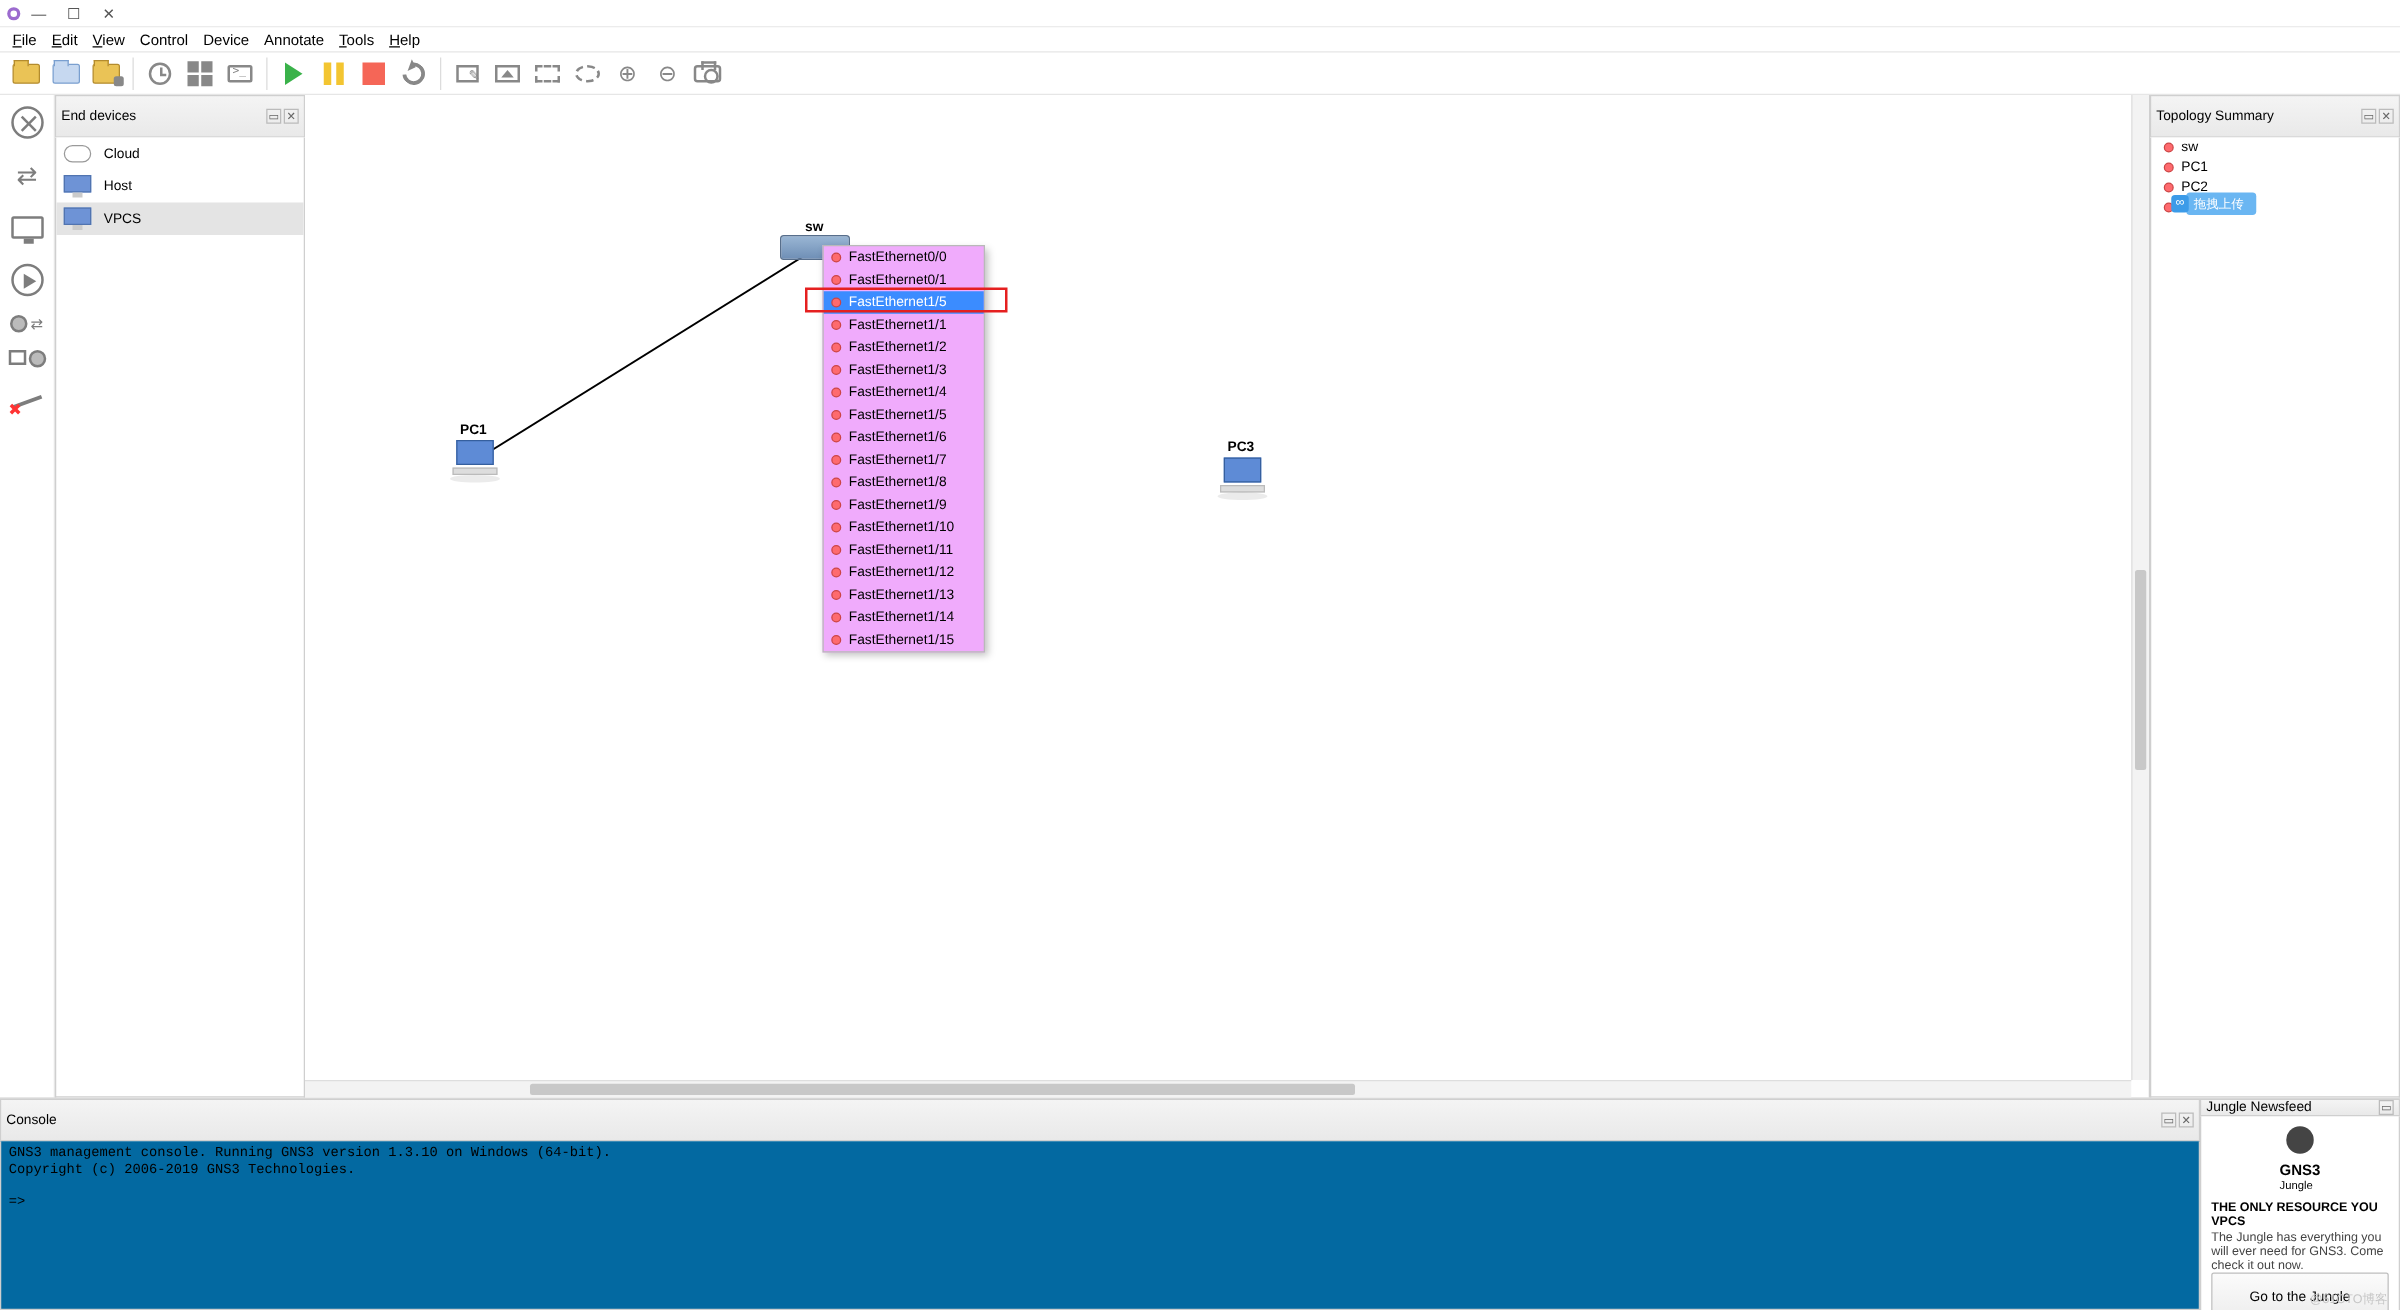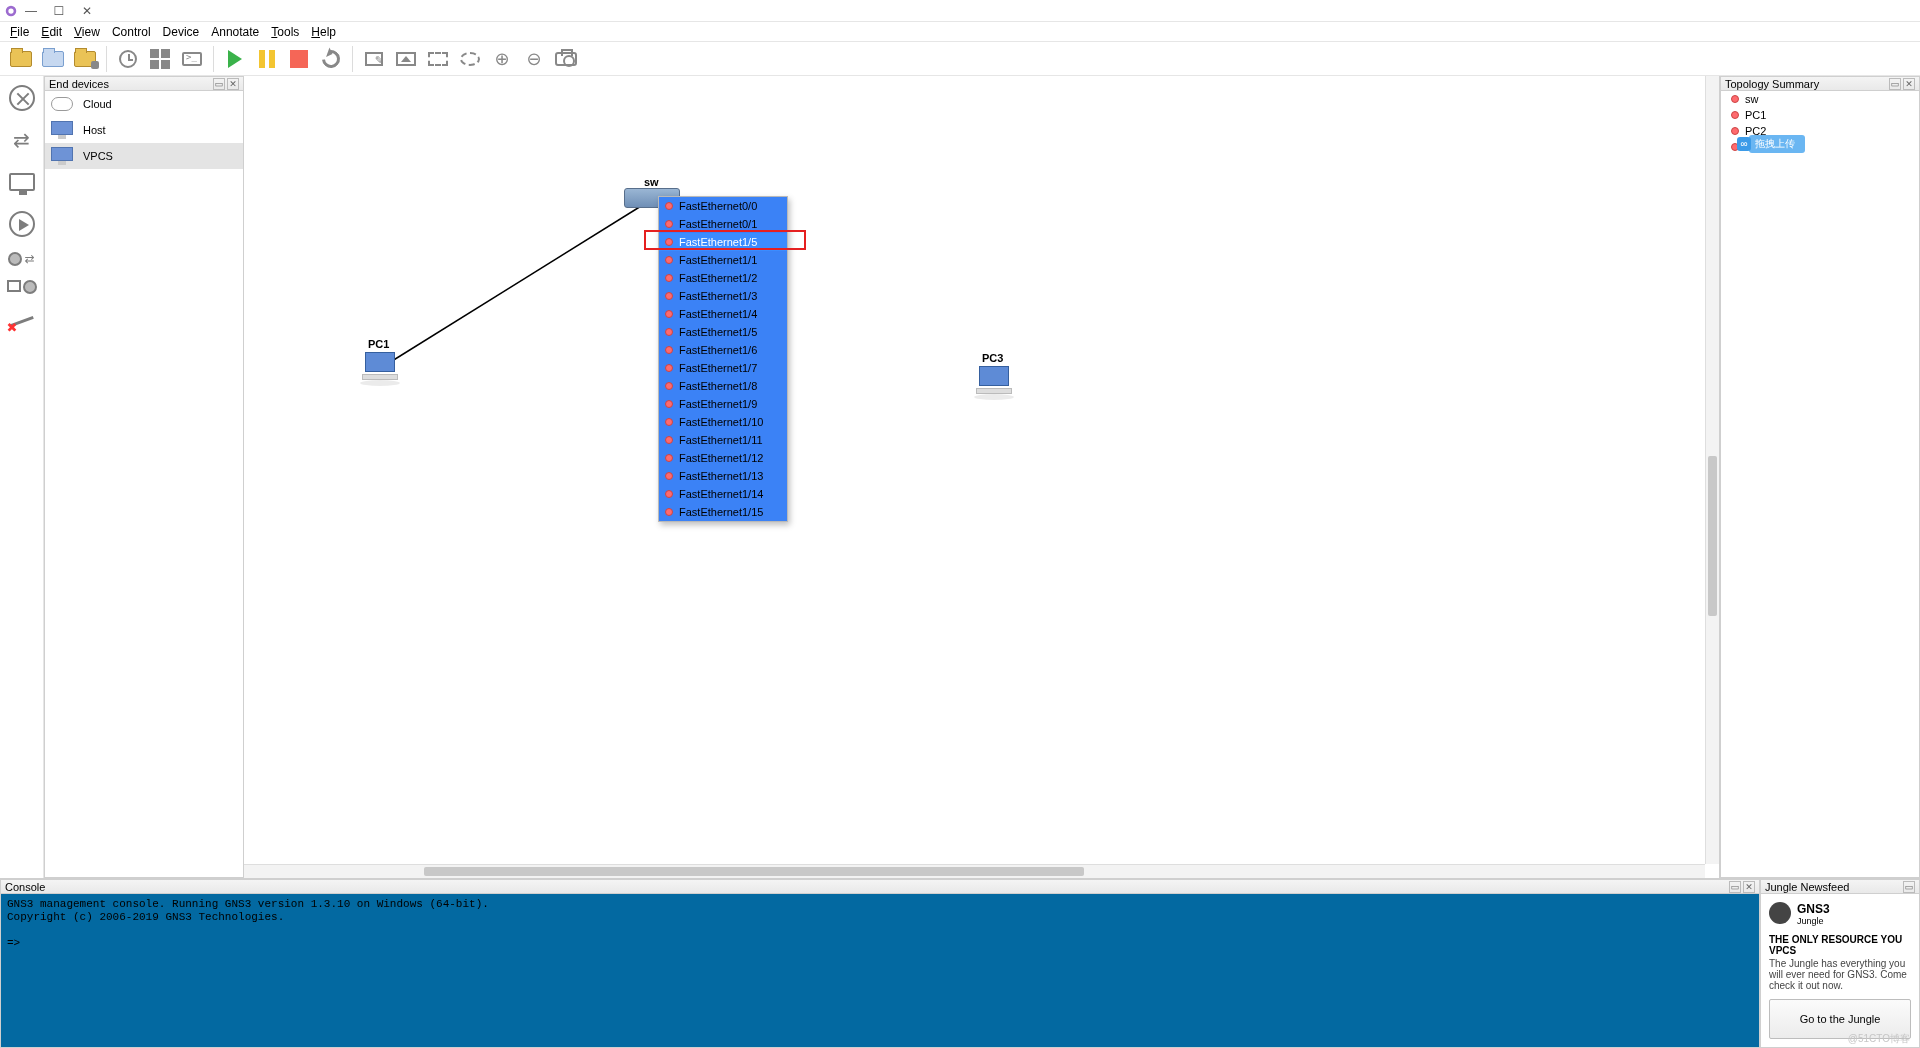--- a/index.html
+++ b/index.html
@@ -72,21 +72,21 @@
   .dock-fwd::after { content:""; position:absolute; left:8px; top:6px; border-left:10px solid #7d7d7d; border-top:6px solid transparent; border-bottom:6px solid transparent; }
   .dock-link { width:24px; height:16px; position:relative; }
   .dock-link::before { content:""; position:absolute; left:0; top:6px; width:24px; height:3px; background:#7d7d7d; transform:rotate(-20deg); }
   .dock-link.err::after { content:"✖"; position:absolute; left:-3px; bottom:-5px; color:#f33; font-size:13px; }
   .dock-pair { display:flex; gap:2px; }
   .dock-mini { width:14px; height:12px; border:2px solid #7d7d7d; }
   .dock-minicirc { width:14px; height:14px; border:2px solid #7d7d7d; border-radius:50%; background:#bbb; }
 
   
   .panel { display:flex; flex-direction:column; }
-  .panel-title { height:15px; background: linear-gradient(#f4f4f4,#e9e9e9); border:1px solid #cfcfcf; display:flex; align-items:center; padding:0 4px; font-size:11px; }
+  .panel-title { height:34px; background: linear-gradient(#f4f4f4,#e9e9e9); border:1px solid #cfcfcf; display:flex; align-items:center; padding:0 4px; font-size:11px; }
   .panel-title .sp { flex:1; }
   .panel-title .pctl { width:12px; height:12px; margin-left:2px; font-size:9px; text-align:center; line-height:11px; border:1px solid #bbb; color:#666; }
   .panel-body { flex:1; border:1px solid #cfcfcf; border-top:none; background:#fff; overflow:hidden; position:relative; }
 
   .end-devices-panel { width:200px; }
   .dev-row { height:26px; display:flex; align-items:center; gap:8px; padding:0 6px; }
   .dev-row.sel { background:#e4e4e4; }
   .dev-ico { width:24px; height:18px; position:relative; }
   .dev-cloud { width:22px; height:14px; border:1.5px solid #9a9a9a; border-radius:9px; margin-top:2px; }
   .dev-host  { width:22px; height:14px; background:#6e93d6; border:1px solid #5174b0; position:relative; }
@@ -102,40 +102,40 @@
   
   .node-label { position:absolute; font-size:11px; font-weight:bold; text-align:center; }
   .node-pc { position:absolute; width:40px; height:34px; }
   .node-pc .screen { width:30px; height:20px; background:#5e8bd6; border:1px solid #355f9e; margin:0 auto; }
   .node-pc .base { width:36px; height:6px; background:#ddd; border:1px solid #bbb; margin:2px auto 0; }
   .node-pc .shadow { width:40px; height:6px; background:rgba(0,0,0,.08); margin:0 auto; border-radius:50%; }
   .node-sw { position:absolute; width:56px; height:20px; background:linear-gradient(#9ab6d4,#6f8fb6); border:1px solid #576e8b; border-radius:3px; }
   .link-line { position:absolute; stroke:#000; stroke-width:1.4; }
 
   
-  .ctx { position:absolute; width:130px; background:#3b82f6; border:1px solid #b9b9b9; box-shadow:2px 3px 6px rgba(0,0,0,.25); }
+  .ctx { position:absolute; width:130px; background:#f0abfc; border:1px solid #b9b9b9; box-shadow:2px 3px 6px rgba(0,0,0,.25); }
   .ctx-row { height:18px; display:flex; align-items:center; gap:6px; padding:0 6px; font-size:11px; }
   .ctx-row.hi { background:#3b8cff; color:#fff; }
   .ctx-row .dot { width:8px; height:8px; border-radius:50%; background:#fe6a6e; border:1px solid #c44; flex:0 0 auto; }
   .ctx-outline { position:absolute; border:2px solid #e52020; pointer-events:none; }
 
   
   .right-col { width:200px; display:flex; flex-direction:column; }
   .topo-row { height:16px; display:flex; align-items:center; gap:6px; padding-left:10px; font-size:11px; }
   .topo-row .led { width:8px; height:8px; border-radius:50%; background:#fe6a6e; border:1px solid #c44; }
   .upload-badge { position:absolute; left:28px; top:44px; background:#6ab6f2; color:#fff; font-size:10px; padding:2px 10px; border-radius:3px; display:flex; align-items:center; gap:4px; }
   .upload-badge::before { content:"∞"; background:#3c9be8; width:14px; height:14px; border-radius:3px; text-align:center; line-height:14px; margin-left:-22px; }
 
   
   .bottom { display:flex; height:170px; border-top:1px solid #cfcfcf; }
   .console-panel { flex:1; display:flex; flex-direction:column; }
   .console-body { flex:1; font-family: "Courier New", monospace; font-size:11px; padding:4px 6px; line-height:13px; white-space:pre; background:#0369a1; border:1px solid #cfcfcf; border-top:none; overflow:hidden; }
   .jungle-panel { width:160px; display:flex; flex-direction:column; }
   .jungle-body  { flex:1; padding:8px; border:1px solid #cfcfcf; border-top:none; font-size:10px; display:flex; flex-direction:column; }
-  .jungle-logo { display:flex; gap:6px; margin-bottom:8px; }
+  .jungle-logo { display:flex; align-items:center; gap:6px; margin-bottom:8px;flex-direction:column; }
   .jungle-logo .g { width:22px; height:22px; border-radius:50%; background:#444; position:relative; }
   .jungle-head { font-weight:bold; font-size:10px; margin-bottom:2px; }
   .jungle-txt  { font-size:10px; color:#444; }
   .jungle-btn  { margin-top:auto; height:40px; border:1px solid #bdbdbd; background:linear-gradient(#fbfbfb,#ececec); font-size:11px; border-radius:2px; }
 
   .watermark { position:absolute; right:10px; bottom:2px; font-size:10px; color:#c6c6c6; }
 </style>
 </head>
 <body>
 

